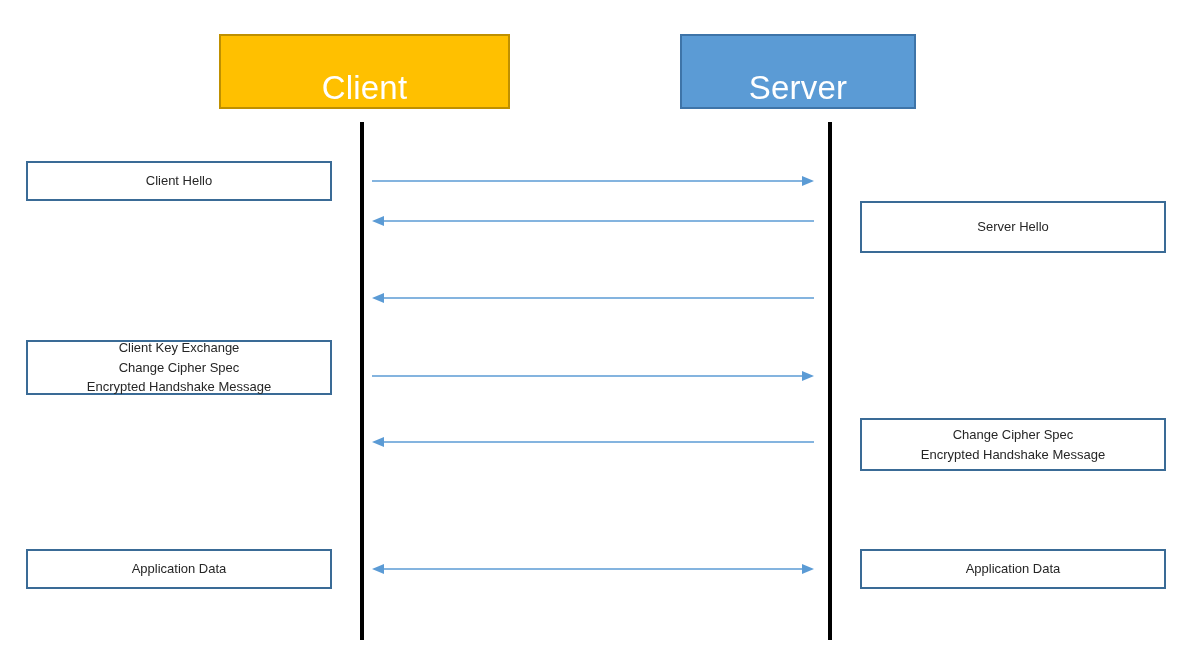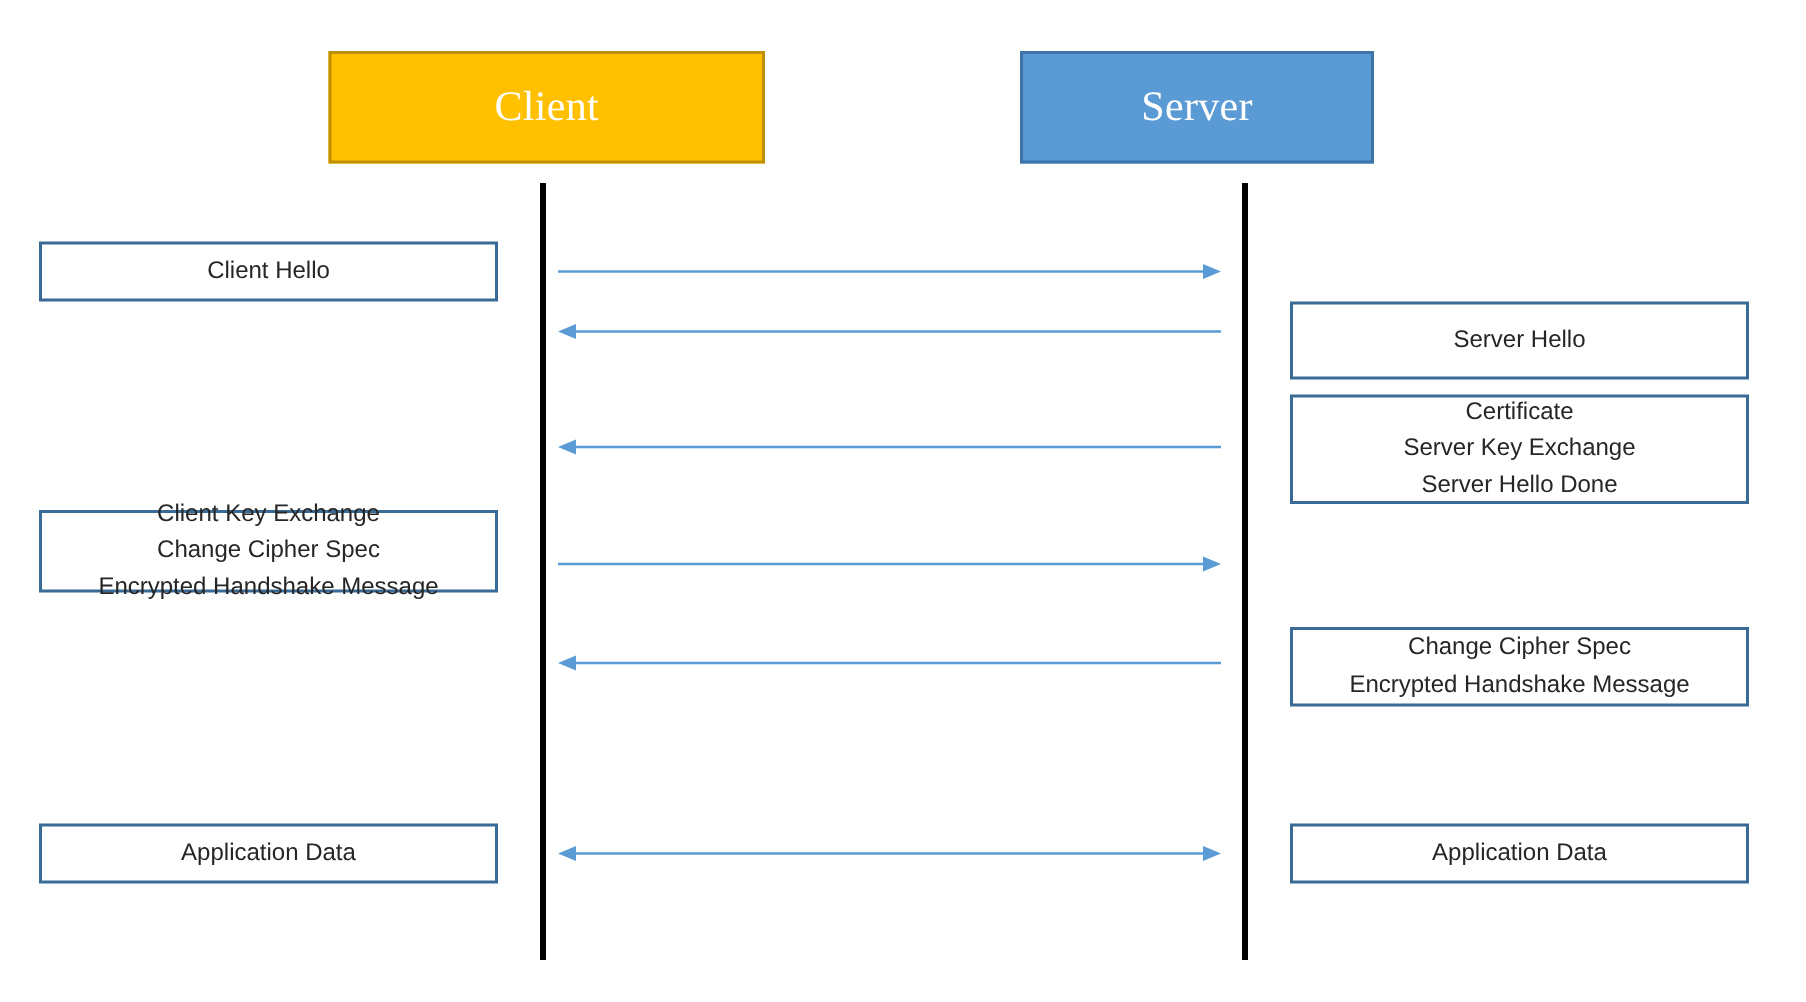--- a/index.html
+++ b/index.html
@@ -15,27 +15,26 @@
     background: #ffffff;
     overflow: hidden;
     font-family: "Liberation Sans", sans-serif;
   }
 
   
   .actor-box {
     position: absolute;
     box-sizing: border-box;
     display: flex;
-    align-items: center;
+    align-items: flex-end;
     justify-content: center;
     color: #ffffff;
-    font-size: 28px;
+    font-size: 33px;
     font-weight: 400;
     letter-spacing: 0.2px;
-    font-family: Liberation Serif, serif;
   }
   .actor-client {
     left: 219px;
     top: 34px;
     width: 291px;
     height: 75px;
     background: #FFC000;
     border: 2px solid #BF9000;
   }
   .actor-server {
@@ -60,21 +59,21 @@
   .msg-box {
     position: absolute;
     box-sizing: border-box;
     background: #ffffff;
     border: 2px solid #3A6B96;
     display: flex;
     flex-direction: column;
     align-items: center;
     justify-content: center;
     color: #262626;
-    font-size: 16px;
+    font-size: 13px;
     line-height: 1.52;
     text-align: center;
     padding: 0 6px;
   }
   .msg-box .line { display: block; white-space: nowrap; }
 
   
   .arrow {
     position: absolute;
     height: 14px;
@@ -107,25 +106,20 @@
   </div>
 
   <div class="msg-box" style="left:26px; top:549px; width:306px; height:40px;">
     <span class="line">Application Data</span>
   </div>
 
   <div class="msg-box" style="left:860px; top:201px; width:306px; height:52px;">
     <span class="line">Server Hello</span>
   </div>
 
-  <div class="msg-box" style="left:860px; top:263px; width:306px; height:73px;">
-    <span class="line">Certificate</span>
-    <span class="line">Server Key Exchange</span>
-    <span class="line">Server Hello Done</span>
-  </div>
 
   <div class="msg-box" style="left:860px; top:418px; width:306px; height:53px;">
     <span class="line">Change Cipher Spec</span>
     <span class="line">Encrypted Handshake Message</span>
   </div>
 
   <div class="msg-box" style="left:860px; top:549px; width:306px; height:40px;">
     <span class="line">Application Data</span>
   </div>
 

